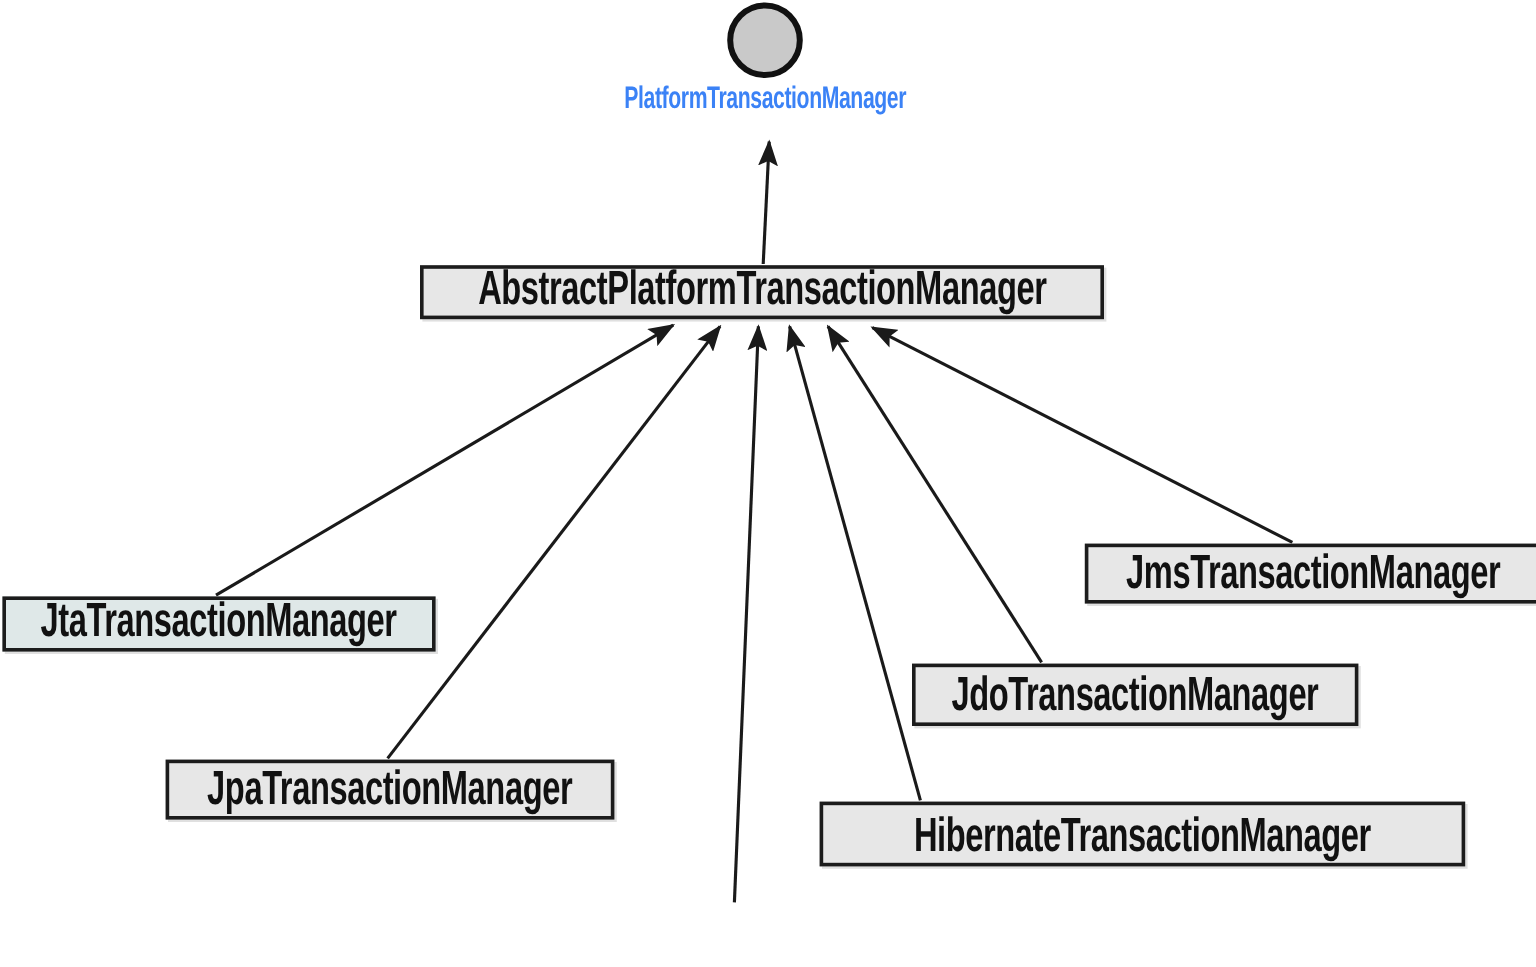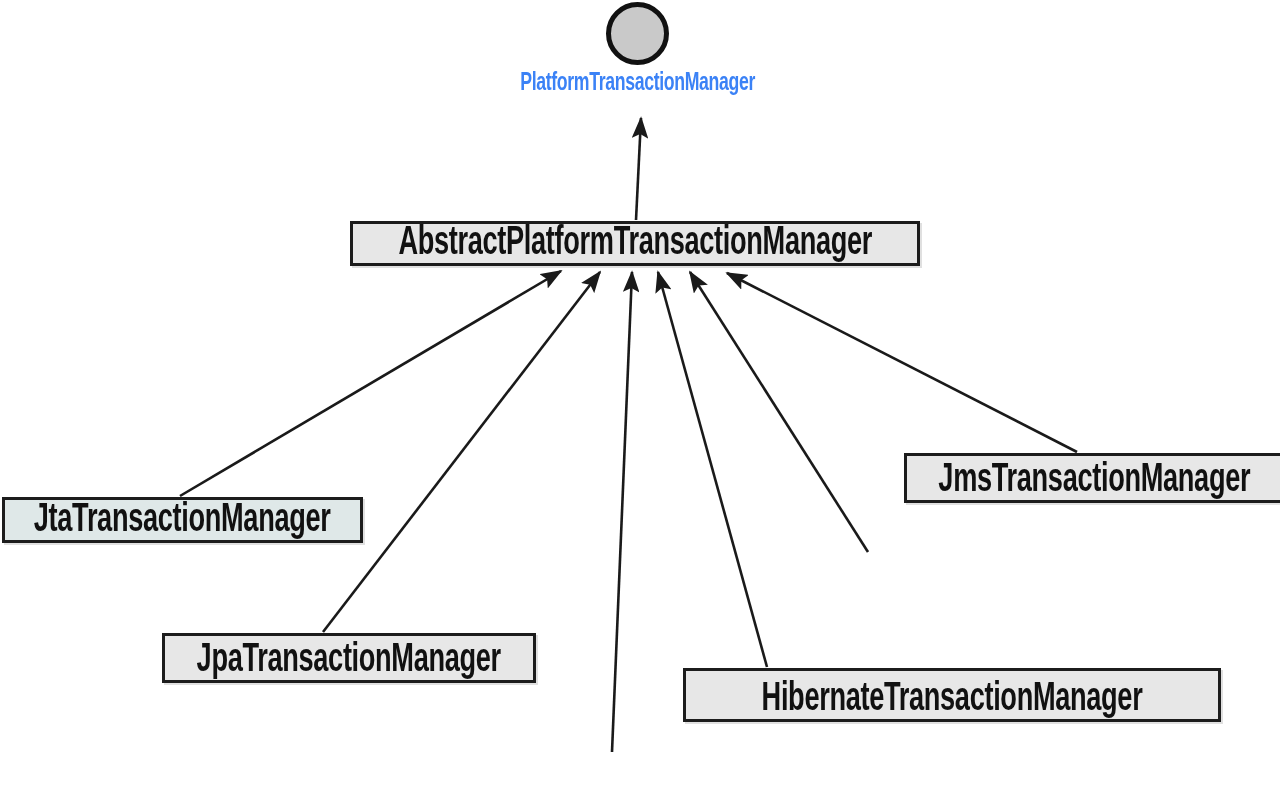--- a/index.html
+++ b/index.html
@@ -65,21 +65,21 @@
   .condensed {
     display: inline-block;
     transform: scaleX(0.68);
     transform-origin: center center;
     white-space: nowrap;
     letter-spacing: -0.5px;
   }
   
   .box-abstract  { left: 350px; top: 221px; width: 570px; height: 45px; font-size: 40px; }
   .box-jta       { left: 2px;   top: 497px; width: 361px; height: 46px; background: #dfe8e8; }
-  .box-jpa       { left: 138px; top: 633px; width: 374px; height: 50px; margin-left: 24px; }
+  .box-jpa       { left: 138px; top: 633px; width: 374px; height: 50px; }
   .box-ds        { left: 220px; top: 753px; width: 490px; height: 50px; }
   .box-hibernate { left: 683px; top: 668px; width: 538px; height: 54px; }
   .box-jdo       { left: 760px; top: 553px; width: 372px; height: 52px; }
   .box-jms       { left: 892px; top: 453px; width: 381px; height: 50px; margin-left: 12px; }
 </style>
 </head>
 <body>
 
 <div class="diagram-canvas">
 
@@ -113,18 +113,21 @@
 
   <div class="class-box box-jpa">
     <span class="condensed">JpaTransactionManager</span>
   </div>
 
 
   <div class="class-box box-hibernate">
     <span class="condensed">HibernateTransactionManager</span>
   </div>
 
+  <div class="class-box box-jdo">
+    <span class="condensed">JdoTransactionManager</span>
+  </div>
 
   <div class="class-box box-jms">
     <span class="condensed">JmsTransactionManager</span>
   </div>
 
 </div>
 
 </body></html>

